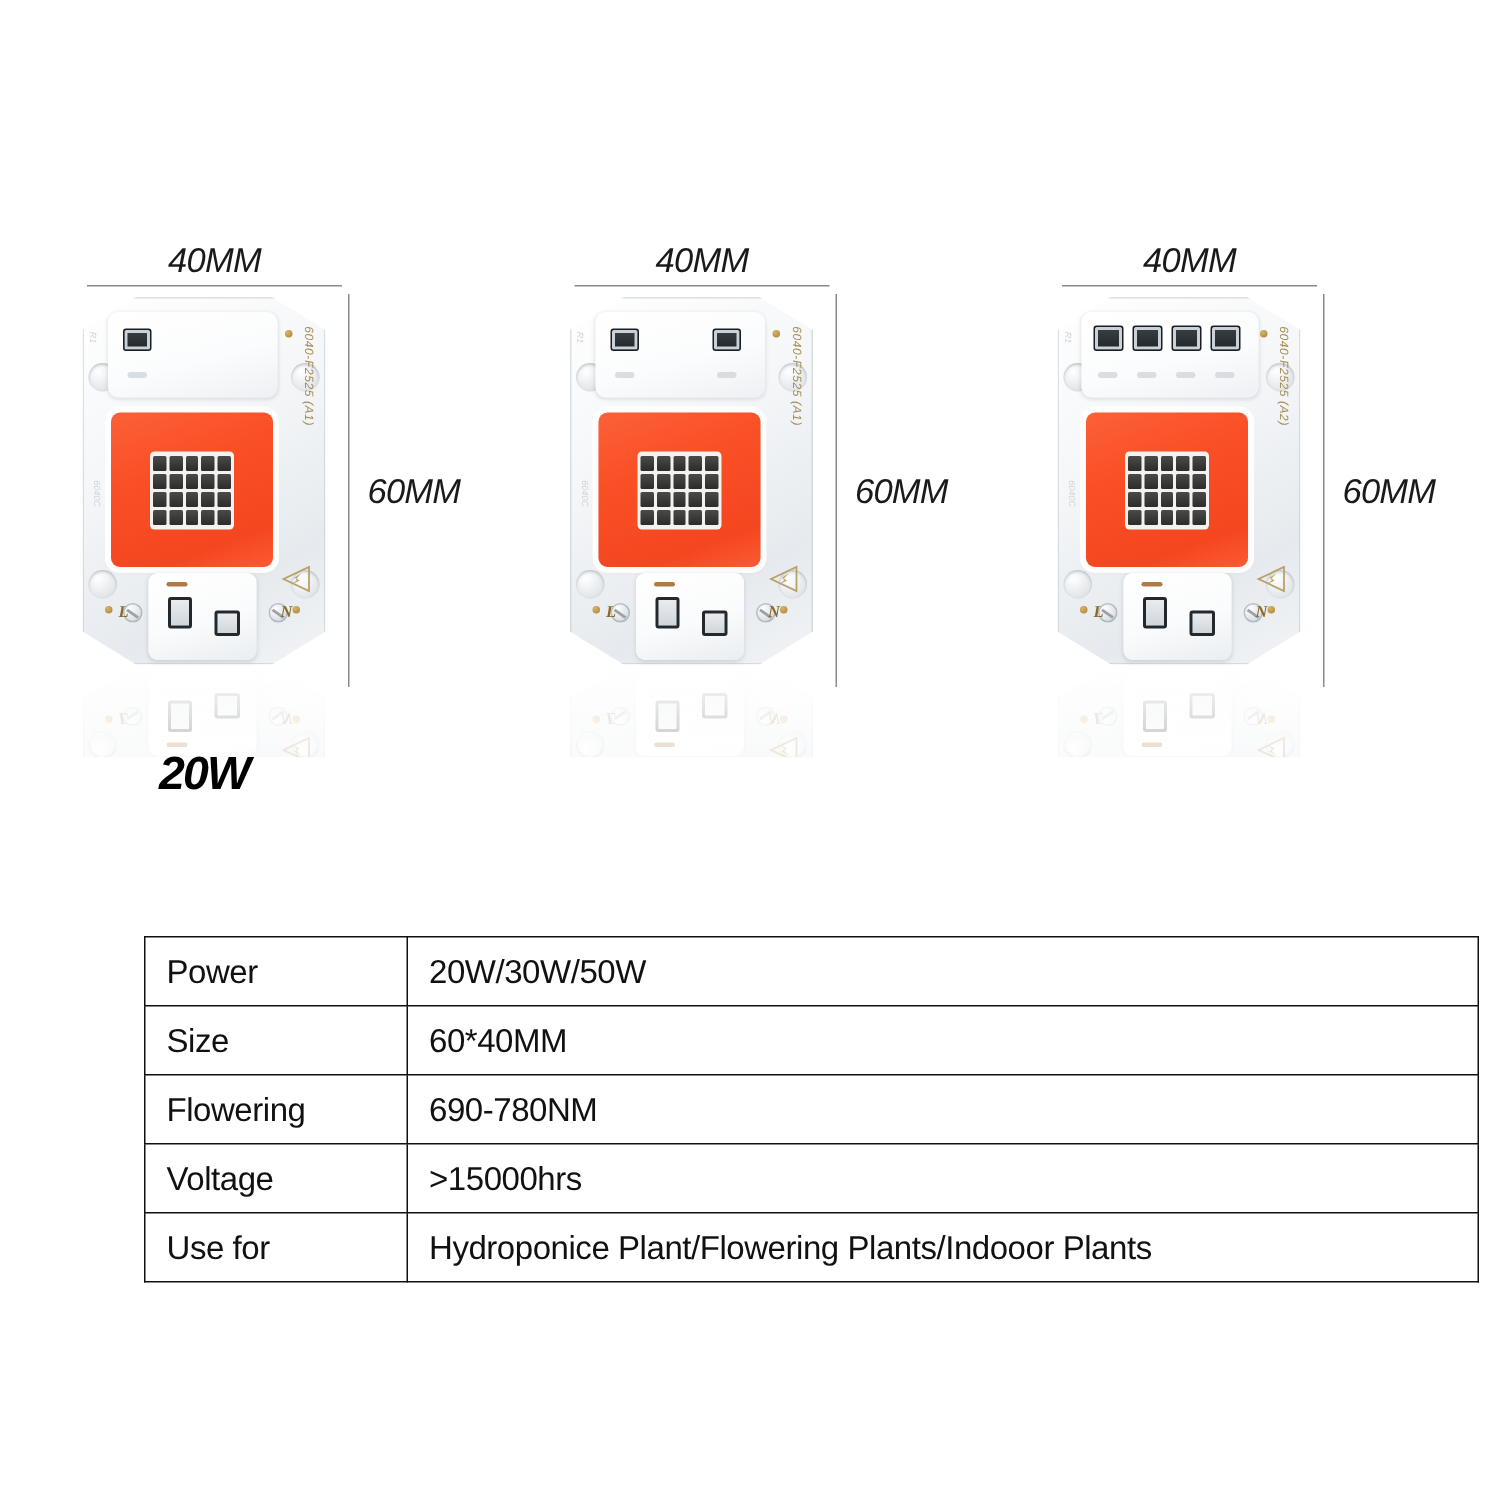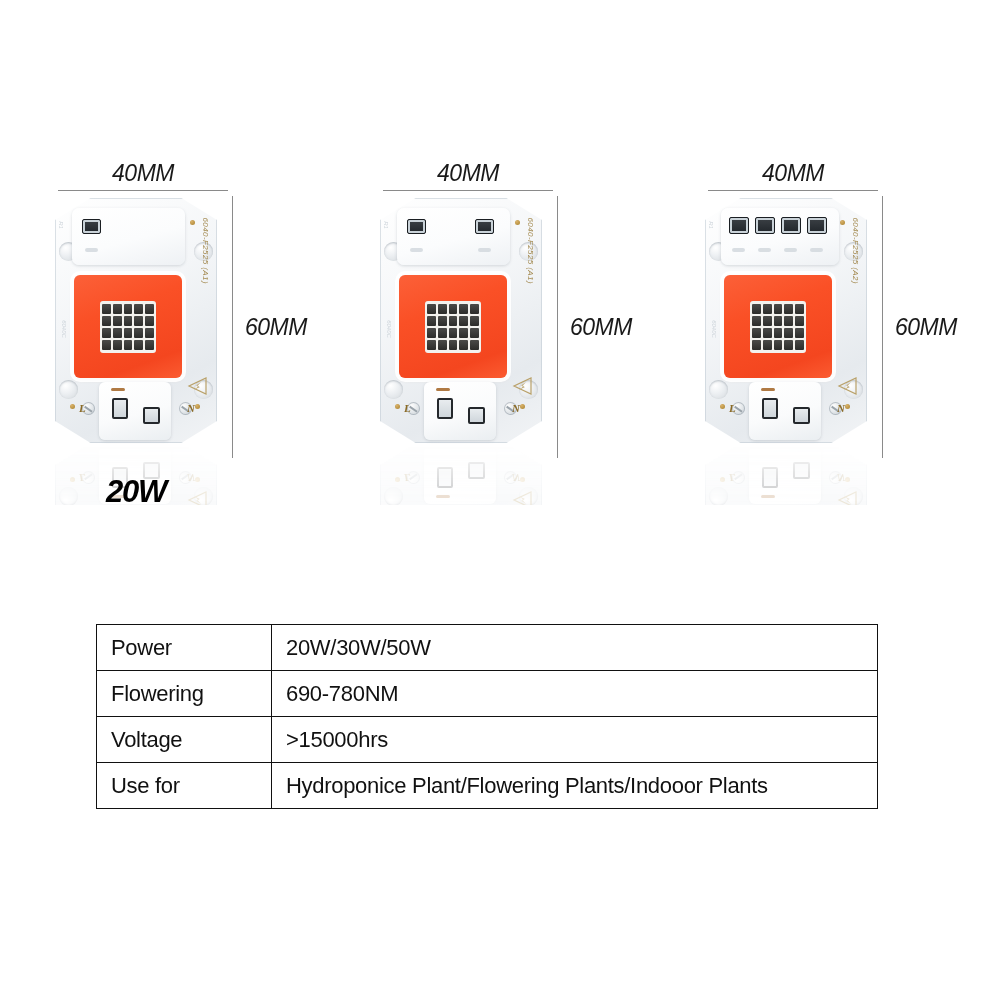--- a/index.html
+++ b/index.html
@@ -298,37 +298,37 @@
   .reflection .refl-inner {
     position: absolute;
     bottom: 0; left: 0;
     width: 162px;
     height: 245px;
   }
 
   
   .watt-label {
     position: absolute;
-    top: 474px;
+    top: 498px;
     left: 55px;
     width: 162px;
     text-align: center;
     font-size: 31px;
     font-weight: bold;
     color: #000000;
     letter-spacing: -1.2px;
     font-family: "Liberation Sans", sans-serif;
   }
 
   
   #spec-table {
     position: absolute;
     left: 96px;
     top: 624px;
-    width: 782px;
+    width: 890px;
     border-collapse: collapse;
     table-layout: fixed;
     border-radius: 30px;
   }
   #spec-table td {
     border: 1px solid #111111;
     height: 46px;
     padding: 0 14px;
     font-size: 22px;
     color: #111111;
@@ -648,20 +648,24 @@
     </div>
   </div>
 
 <table id="spec-table">
   <tbody>
       <tr>
         <td class="spec-key">Power</td>
         <td class="spec-value">20W/30W/50W</td>
       </tr>
       <tr>
+        <td class="spec-key">Size</td>
+        <td class="spec-value">60*40MM</td>
+      </tr>
+      <tr>
         <td class="spec-key">Flowering</td>
         <td class="spec-value">690-780NM</td>
       </tr>
       <tr>
         <td class="spec-key">Voltage</td>
         <td class="spec-value">&gt;15000hrs</td>
       </tr>
       <tr>
         <td class="spec-key">Use for</td>
         <td class="spec-value">Hydroponice Plant/Flowering Plants/Indooor Plants</td>

